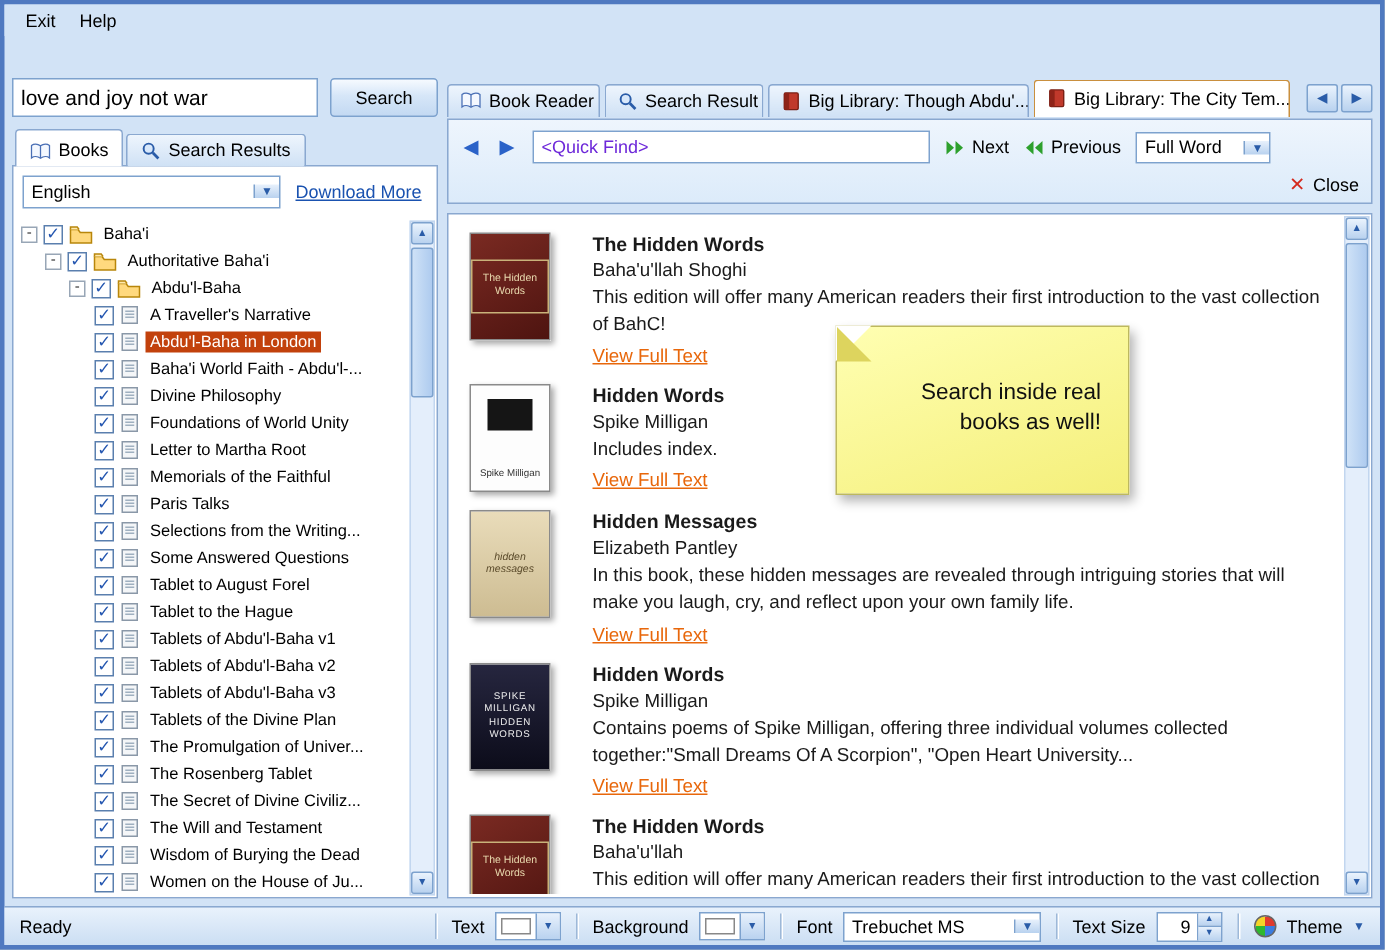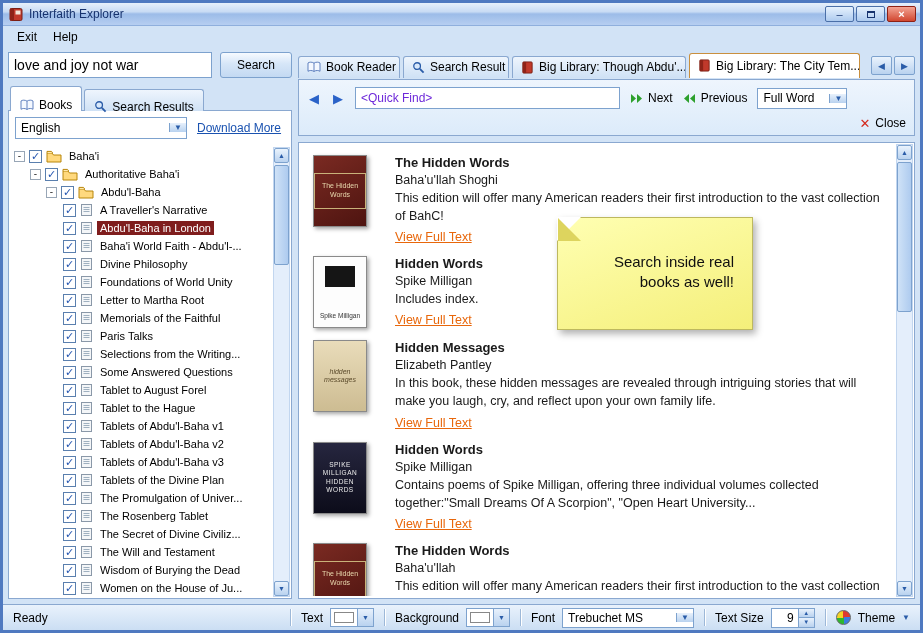--- a/index.html
+++ b/index.html
@@ -22,37 +22,37 @@
 
   
   .main { position:absolute; top:44px; left:0; right:0; bottom:26px; padding:5px; }
 
   
   .left-panel { position:absolute; top:5px; left:5px; width:284px; bottom:5px;border-radius:27px; }
   .search-row { display:flex; gap:8px; height:26px; }
   .search-input { flex:1; border:1px solid #7da2ce; padding:2px 5px; font-size:14px; font-family:inherit; color:#000; background:#fff; }
   .search-btn { width:72px; border:1px solid #7da2ce; border-radius:3px; background:linear-gradient(#f6faff,#d6e6f8 45%,#c3d9f2); font-size:12px; color:#000; }
   .left-tabs { position:absolute; top:34px; left:2px; display:flex; align-items:flex-end; z-index:3; }
-  .ltab { display:flex; gap:5px; align-items:center; padding:16px 9px 4px; border:1px solid #8aa8d0; border-bottom:none; border-radius:3px 3px 0 0; background:linear-gradient(#eef5fd,#cfe1f5); height:22px; margin-right:2px; }
+  .ltab { display:flex; gap:5px; align-items:flex-end; padding:16px 9px 4px; border:1px solid #8aa8d0; border-bottom:none; border-radius:3px 3px 0 0; background:linear-gradient(#eef5fd,#cfe1f5); height:22px; margin-right:2px; }
   .ltab.active { background:#fff; height:25px; }
   .panel-body { position:absolute; top:58px; left:0; right:0; bottom:0; border:1px solid #8aa8d0; background:#fff; }
   .lang-row { display:flex; align-items:center; gap:10px; padding:5px 6px 2px 6px; height:30px; }
   .combo { display:flex; border:1px solid #7da2ce; background:#fff; height:22px; align-items:center; }
   .combo-text { flex:1; padding:3px 5px; white-space:nowrap; overflow:hidden; }
   .combo-arrow { width:17px; background:linear-gradient(#e8f1fc,#b9d2ef); border-left:1px solid #7da2ce; color:#2a5ca8; font-size:8px; display:flex; align-items:center; justify-content:center; }
   .lang-combo { width:172px; }
   a.link { color:#1a52b0; text-decoration:underline; }
 
   .tree { position:absolute; top:36px; left:2px; right:19px; bottom:1px; overflow:hidden; font-size:11px; }
   .tree-row { display:flex; align-items:center; gap:4px; height:18px; white-space:nowrap; }
   .book-row { padding-left:52px; }
   .expander { width:11px; height:11px; border:1px solid #98a6b6; background:#fff; font-size:10px; line-height:8px; text-align:center; color:#333; flex:0 0 auto; }
   .cb { width:13px; height:13px; border:1px solid #5a7fae; background:#fff; color:#2456b0; font-size:11px; line-height:11px; text-align:center; font-weight:bold; flex:0 0 auto; }
   .tree-label { padding:1px 3px; }
-  .tree-label.selected { background:#7f1d1d; color:#fff; }
+  .tree-label.selected { background:#c2410c; color:#fff; }
 
   
   .vscroll { position:absolute; width:17px; background:#e4eefb; border:1px solid #c2d6ef; }
   .vscroll.leftbar { top:36px; right:1px; bottom:1px; }
   .vscroll.rightbar { top:1px; right:1px; bottom:1px; }
   .sb-btn { position:absolute; left:0; width:15px; height:15px; border:1px solid #7da2ce; border-radius:2px; background:linear-gradient(#eaf3fd,#b9d2ef); color:#2a5ca8; font-size:7px; display:flex; align-items:center; justify-content:center; }
   .sb-up { top:0; }
   .sb-down { bottom:0; }
   .sb-thumb { position:absolute; left:0; width:15px; border:1px solid #7da2ce; border-radius:2px; background:linear-gradient(90deg,#cfe2f7,#aecbef); }
   .leftbar .sb-thumb { top:17px; height:100px; }
@@ -117,37 +117,20 @@
   .theme-ic { width:15px; height:15px; border-radius:50%; background:conic-gradient(#e03a2e 0 25%,#3b7de0 0 50%,#2eb82e 0 75%,#f5d327 0 100%); border:1px solid #666; }
   .dd-arrow { color:#2a5ca8; font-size:8px; }
 
   .ico { display:inline-flex; align-items:center; }
 </style>
 </head>
 <body>
 
 <div class="window">
 
-  <div class="titlebar">
-    <span class="ico">
-      <svg width="16" height="15" viewBox="0 0 16 15">
-          <rect x="2" y="1.5" width="12" height="12" rx="1.5" fill="#c0392b" stroke="#7a1f14"></rect>
-          <rect x="2" y="1.5" width="4" height="12" fill="#8e2318"></rect>
-          <rect x="7.5" y="3.5" width="5" height="4" fill="#f2e6d8"></rect>
-        </svg>
-    </span>
-    <span class="title-text">Interfaith Explorer</span>
-    <div class="win-btns">
-      <div class="win-btn">–</div>
-      <div class="win-btn">
-          <span class="max-glyph"></span>
-        </div>
-      <div class="win-btn close">×</div>
-    </div>
-  </div>
 
   <div class="menubar">
     <span class="menu-item">Exit</span>
     <span class="menu-item">Help</span>
   </div>
 
   <div class="main">
 
     <div class="left-panel">
       <div class="search-row">

